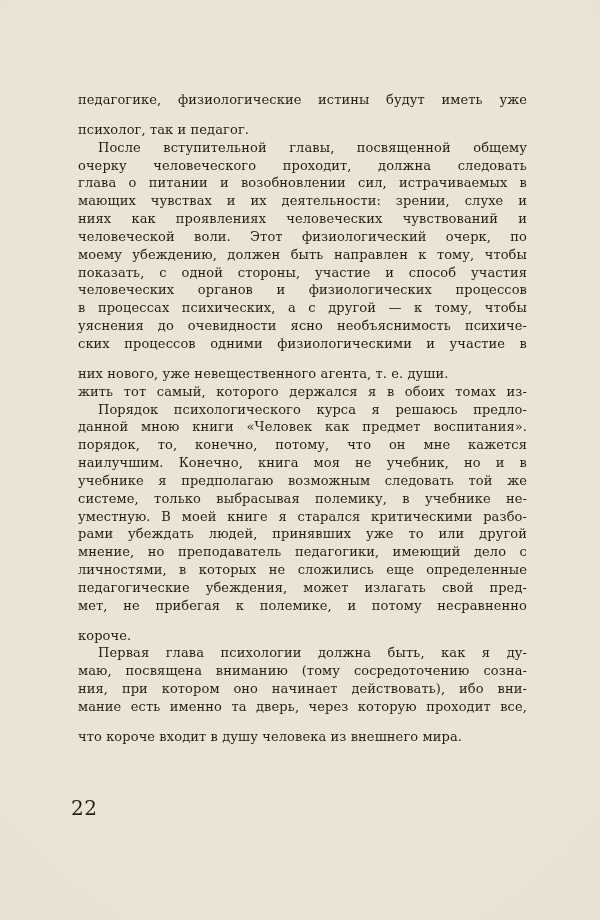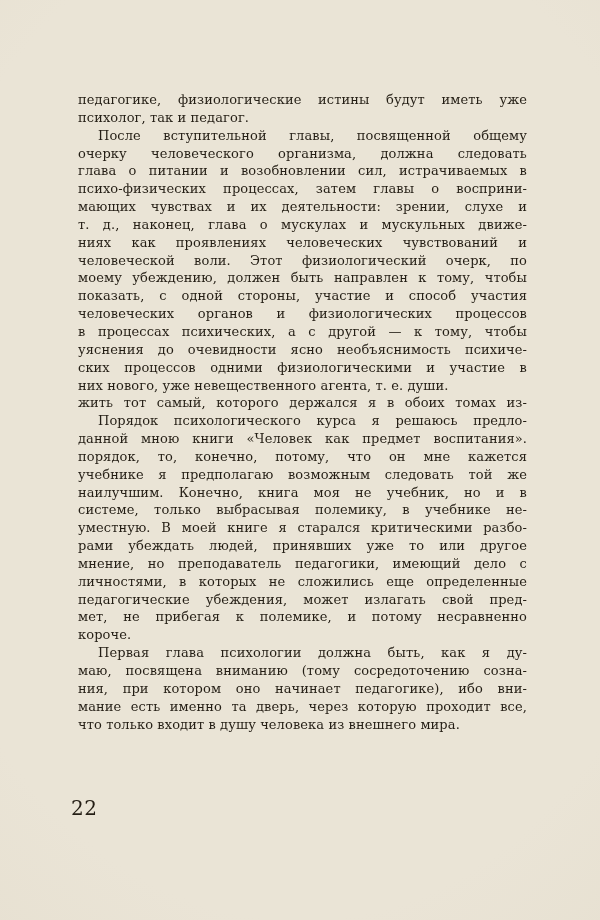--- a/index.html
+++ b/index.html
@@ -31,20 +31,21 @@
     font-size: 13px;
     letter-spacing: 0.1px;
     text-align: justify;
     text-align-last: justify;
     overflow: hidden;
     white-space: normal;
     text-rendering: optimizeLegibility;
   }
   .line.last {
     text-align-last: left;
+    margin-top: 12px;
   }
   .line.indent {
     text-indent: 20px;
   }
   .page-number {
     position: absolute;
     left: 71px;
     top: 798px;
     font-size: 20px;
     line-height: 20px;
@@ -52,48 +53,46 @@
   }
 </style>
 </head>
 <body>
 
 <div class="page">
   <div class="text-block" id="text-block">
       <div class="line">педагогике, физиологические истины будут иметь уже</div>
       <div class="line last">психолог, так и педагог.</div>
       <div class="line indent">После вступительной главы, посвященной общему</div>
-      <div class="line">очерку человеческого организма, должна следовать</div>
+      <div class="line">очерку человеческого проходит, должна следовать</div>
       <div class="line">глава о питании и возобновлении сил, истрачиваемых в</div>
-      <div class="line">психо-физических процессах, затем главы о восприни-</div>
       <div class="line">мающих чувствах и их деятельности: зрении, слухе и</div>
-      <div class="line">т. д., наконец, глава о мускулах и мускульных движе-</div>
       <div class="line">ниях как проявлениях человеческих чувствований и</div>
       <div class="line">человеческой воли. Этот физиологический очерк, по</div>
       <div class="line">моему убеждению, должен быть направлен к тому, чтобы</div>
       <div class="line">показать, с одной стороны, участие и способ участия</div>
       <div class="line">человеческих органов и физиологических процессов</div>
       <div class="line">в процессах психических, а с другой — к тому, чтобы</div>
       <div class="line">уяснения до очевидности ясно необъяснимость психиче-</div>
       <div class="line">ских процессов одними физиологическими и участие в</div>
       <div class="line last">них нового, уже невещественного агента, т. е. души.</div>
       <div class="line">жить тот самый, которого держался я в обоих томах из-</div>
       <div class="line indent">Порядок психологического курса я решаюсь предло-</div>
       <div class="line">данной мною книги «Человек как предмет воспитания».</div>
       <div class="line">порядок, то, конечно, потому, что он мне кажется</div>
+      <div class="line">наилучшим. Конечно, книга моя не учебник, но и в</div>
       <div class="line">учебнике я предполагаю возможным следовать той же</div>
-      <div class="line">наилучшим. Конечно, книга моя не учебник, но и в</div>
       <div class="line">системе, только выбрасывая полемику, в учебнике не-</div>
       <div class="line">уместную. В моей книге я старался критическими разбо-</div>
-      <div class="line">рами убеждать людей, принявших уже то или другое</div>
+      <div class="line">рами убеждать людей, принявших уже то или другой</div>
       <div class="line">мнение, но преподаватель педагогики, имеющий дело с</div>
       <div class="line">личностями, в которых не сложились еще определенные</div>
       <div class="line">педагогические убеждения, может излагать свой пред-</div>
       <div class="line">мет, не прибегая к полемике, и потому несравненно</div>
       <div class="line last">короче.</div>
       <div class="line indent">Первая глава психологии должна быть, как я ду-</div>
       <div class="line">маю, посвящена вниманию (тому сосредоточению созна-</div>
-      <div class="line">ния, при котором оно начинает педагогике), ибо вни-</div>
+      <div class="line">ния, при котором оно начинает действовать), ибо вни-</div>
       <div class="line">мание есть именно та дверь, через которую проходит все,</div>
-      <div class="line last">что только входит в душу человека из внешнего мира.</div>
+      <div class="line last">что короче входит в душу человека из внешнего мира.</div>
     </div>
   <div class="page-number">22</div>
 </div>
 
 </body></html>

